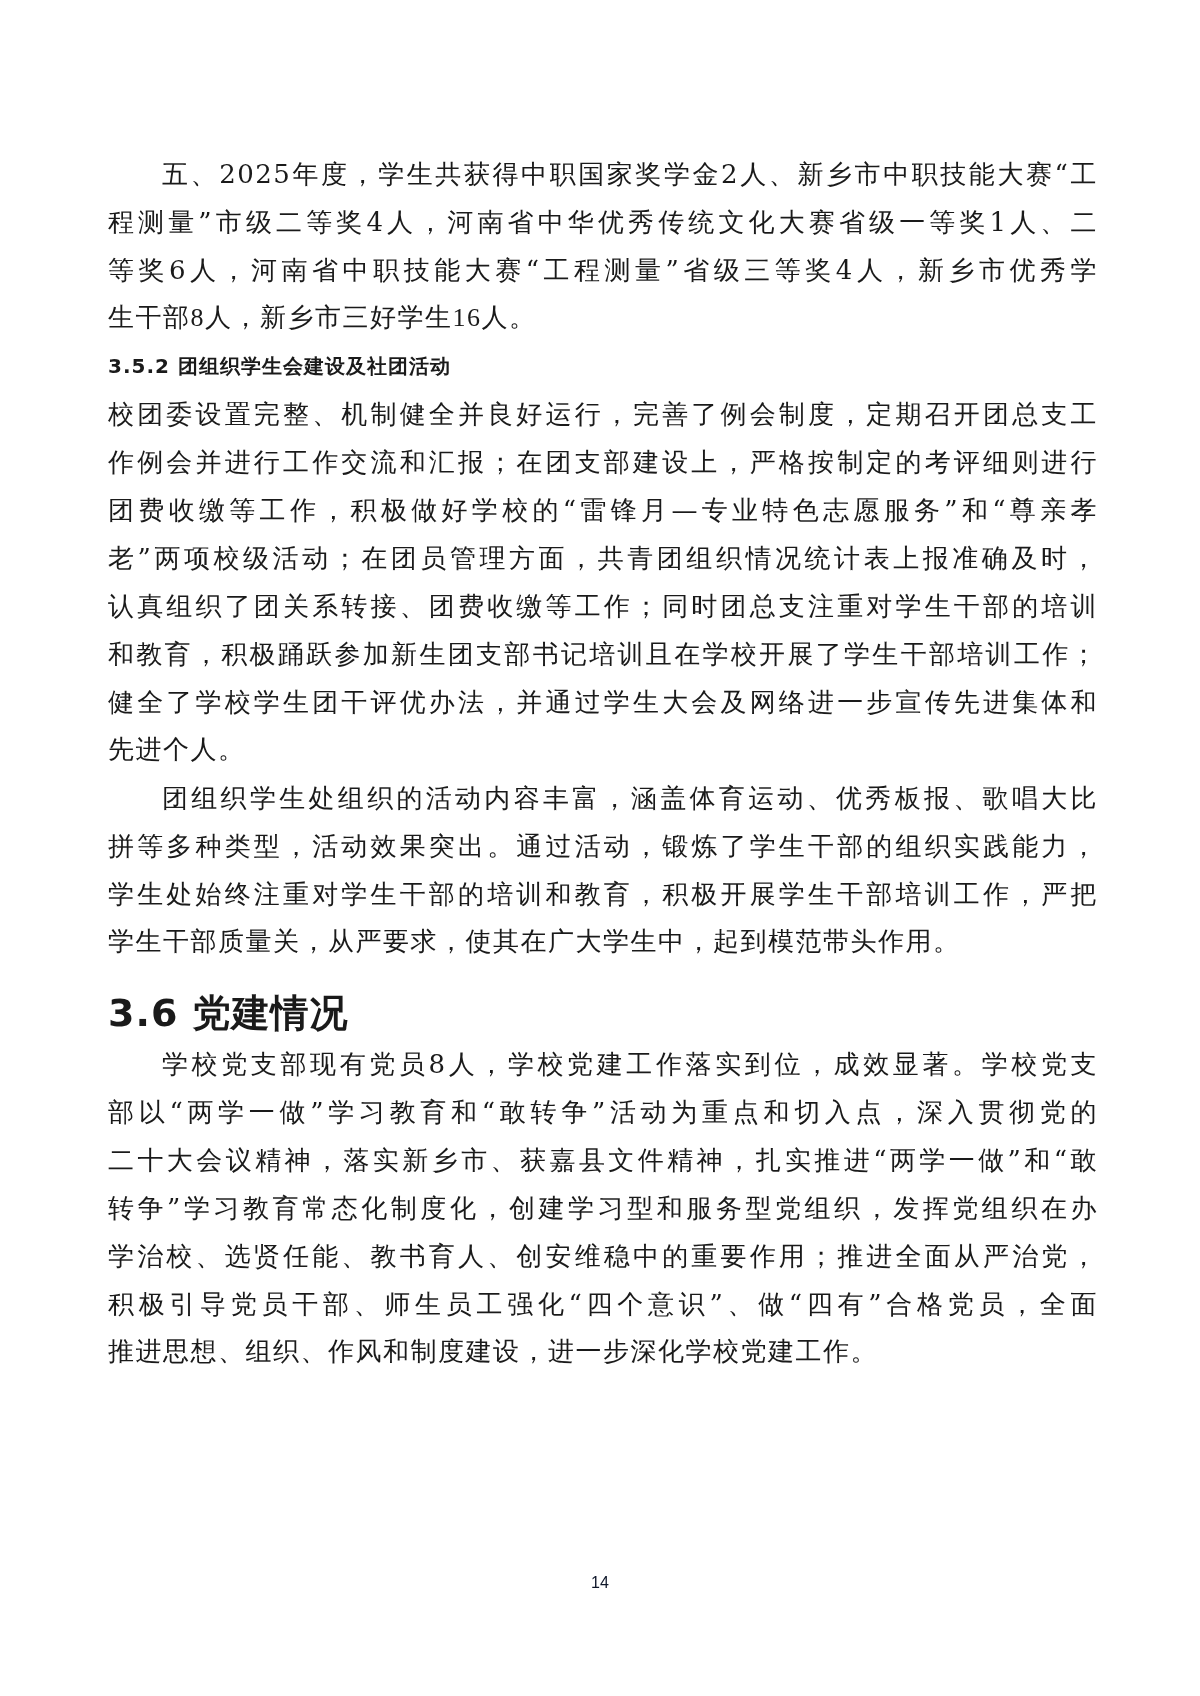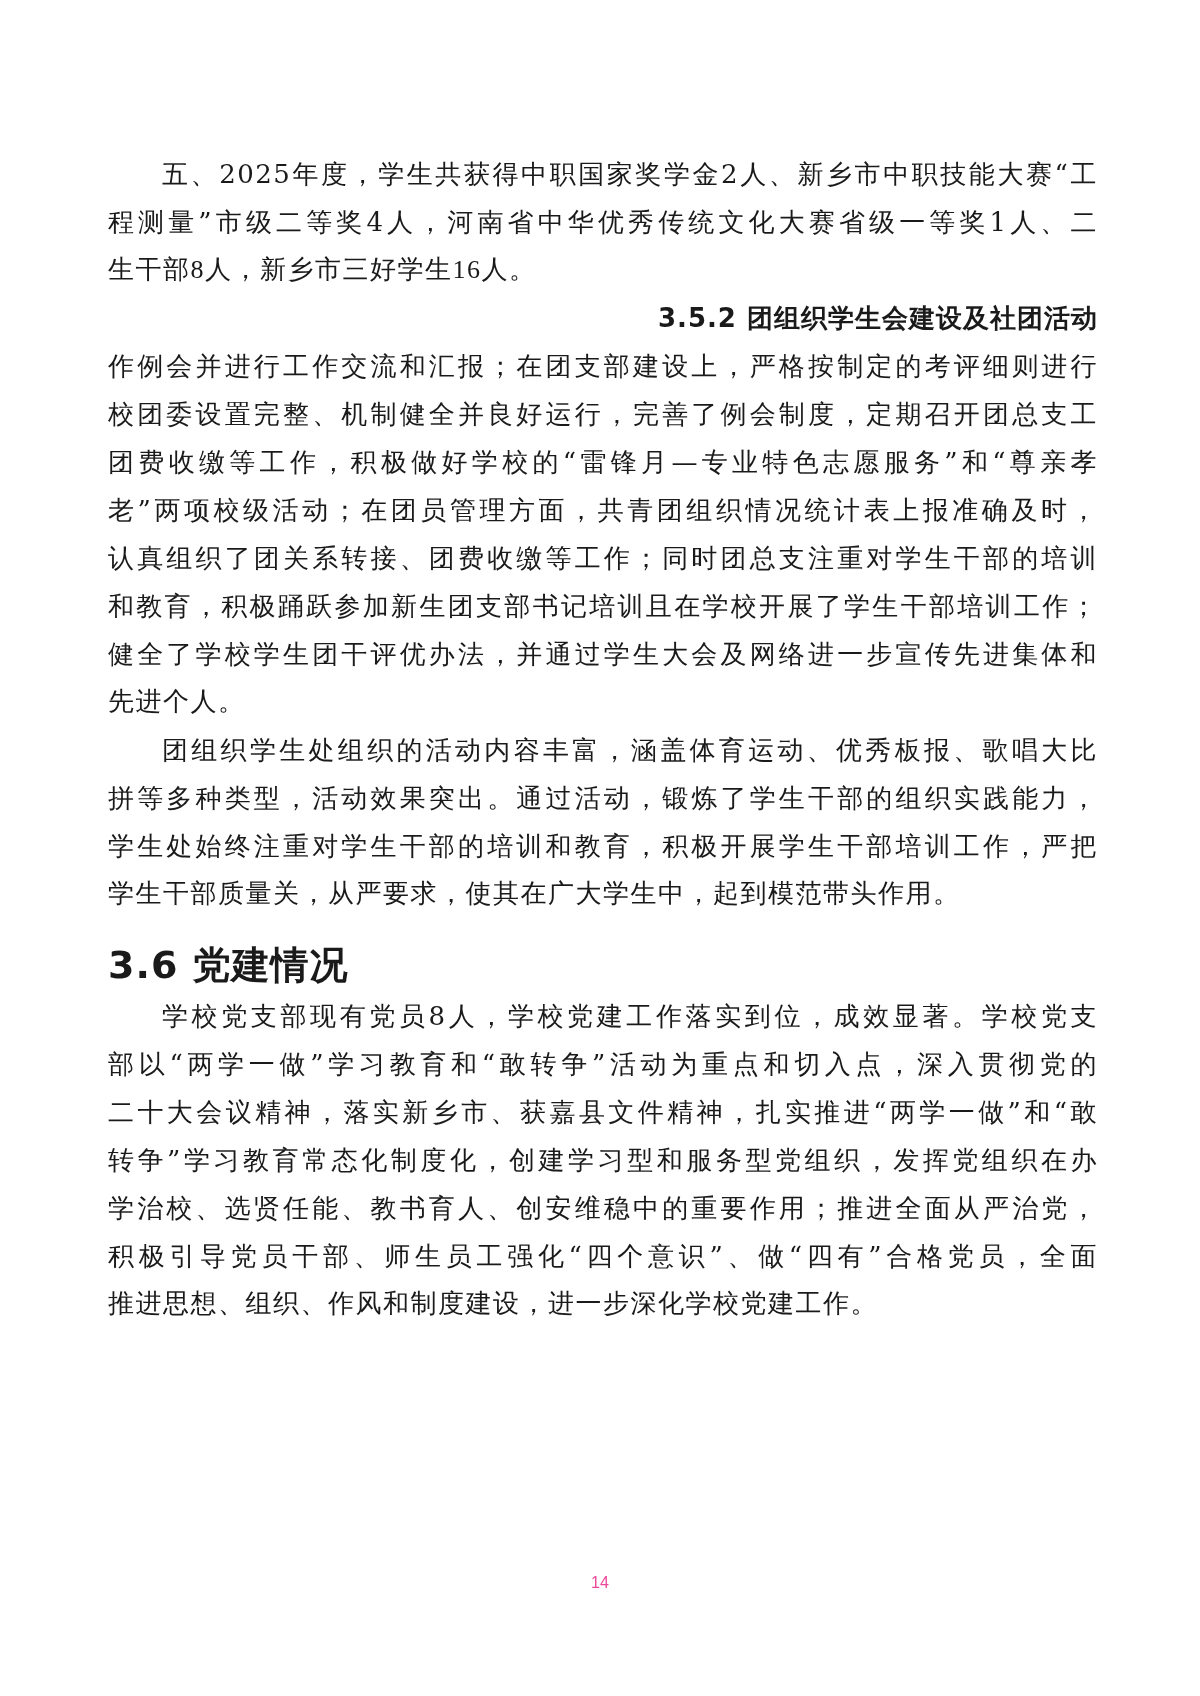--- a/index.html
+++ b/index.html
@@ -33,62 +33,62 @@
     .line.last {
       text-align-last: left;
       font-family: Liberation Serif, serif;
     }
     .line.indent {
       padding-left: 54px;
     }
     .h3 {
       font-family: "DejaVu Sans", "Liberation Sans", sans-serif;
       font-weight: bold;
-      font-size: 26px;
+      font-size: 20px;
       line-height: 48px;
       height: 48px;
       letter-spacing: 1px;
-      text-align: right;
     }
     .h2 {
       font-family: "DejaVu Sans", "Liberation Sans", sans-serif;
       font-weight: bold;
       font-size: 38px;
       line-height: 54px;
       height: 54px;
       margin-top: 20px;
       letter-spacing: 1px;
     }
     .page-number {
       position: absolute;
       left: 0;
       width: 1200px;
       top: 1574px;
       text-align: center;
       font-family: "Liberation Sans", "DejaVu Sans", sans-serif;
       font-size: 16px;
-      color: #ec4899;
+      color: #0f172a;
     }
   </style>
 </head>
 <body>
 
 <div class="page">
 
   <div>
     <div class="line indent">五、2025年度，学生共获得中职国家奖学金2人、新乡市中职技能大赛“工</div>
     <div class="line">程测量”市级二等奖4人，河南省中华优秀传统文化大赛省级一等奖1人、二</div>
+    <div class="line">等奖6人，河南省中职技能大赛“工程测量”省级三等奖4人，新乡市优秀学</div>
     <div class="line last">生干部8人，新乡市三好学生16人。</div>
   </div>
 
   <div class="h3">3.5.2 团组织学生会建设及社团活动</div>
 
   <div>
+    <div class="line">校团委设置完整、机制健全并良好运行，完善了例会制度，定期召开团总支工</div>
     <div class="line">作例会并进行工作交流和汇报；在团支部建设上，严格按制定的考评细则进行</div>
-    <div class="line">校团委设置完整、机制健全并良好运行，完善了例会制度，定期召开团总支工</div>
     <div class="line">团费收缴等工作，积极做好学校的“雷锋月—专业特色志愿服务”和“尊亲孝</div>
     <div class="line">老”两项校级活动；在团员管理方面，共青团组织情况统计表上报准确及时，</div>
     <div class="line">认真组织了团关系转接、团费收缴等工作；同时团总支注重对学生干部的培训</div>
     <div class="line">和教育，积极踊跃参加新生团支部书记培训且在学校开展了学生干部培训工作；</div>
     <div class="line">健全了学校学生团干评优办法，并通过学生大会及网络进一步宣传先进集体和</div>
     <div class="line last">先进个人。</div>
   </div>
 
   <div>
     <div class="line indent">团组织学生处组织的活动内容丰富，涵盖体育运动、优秀板报、歌唱大比</div>

